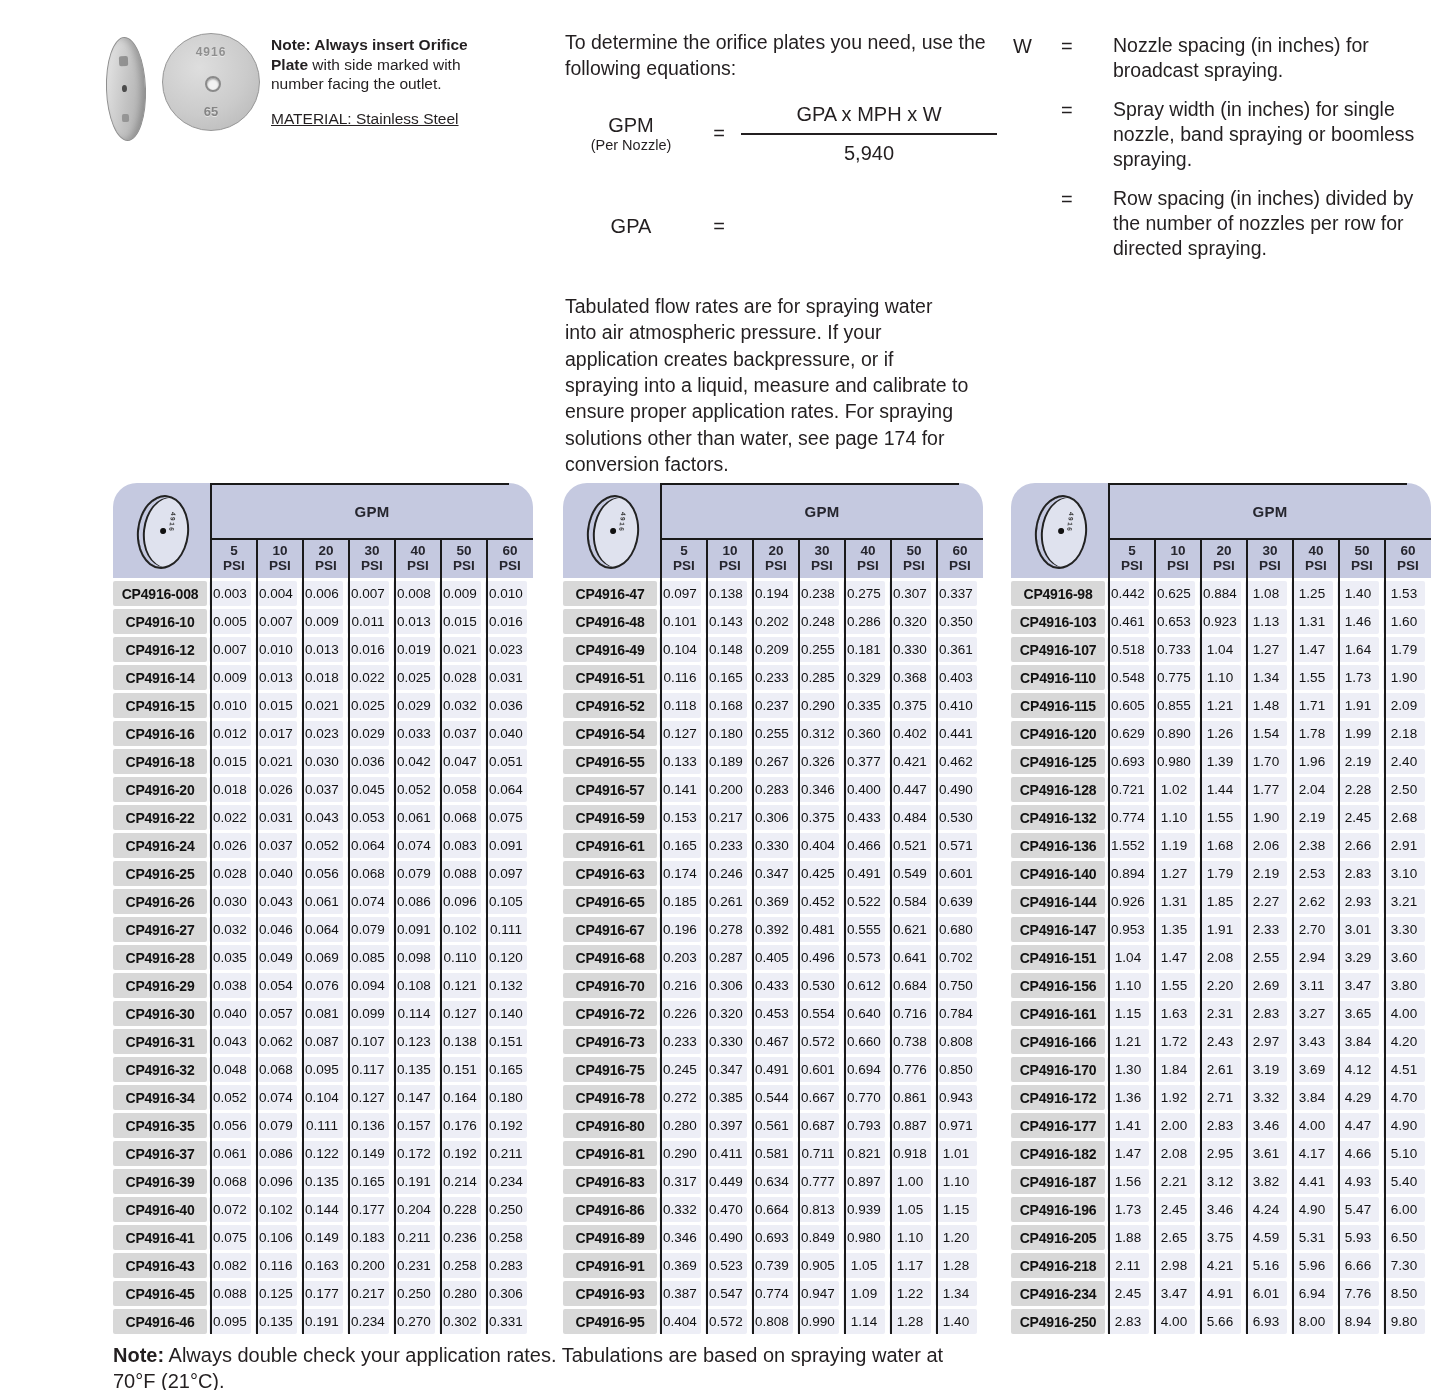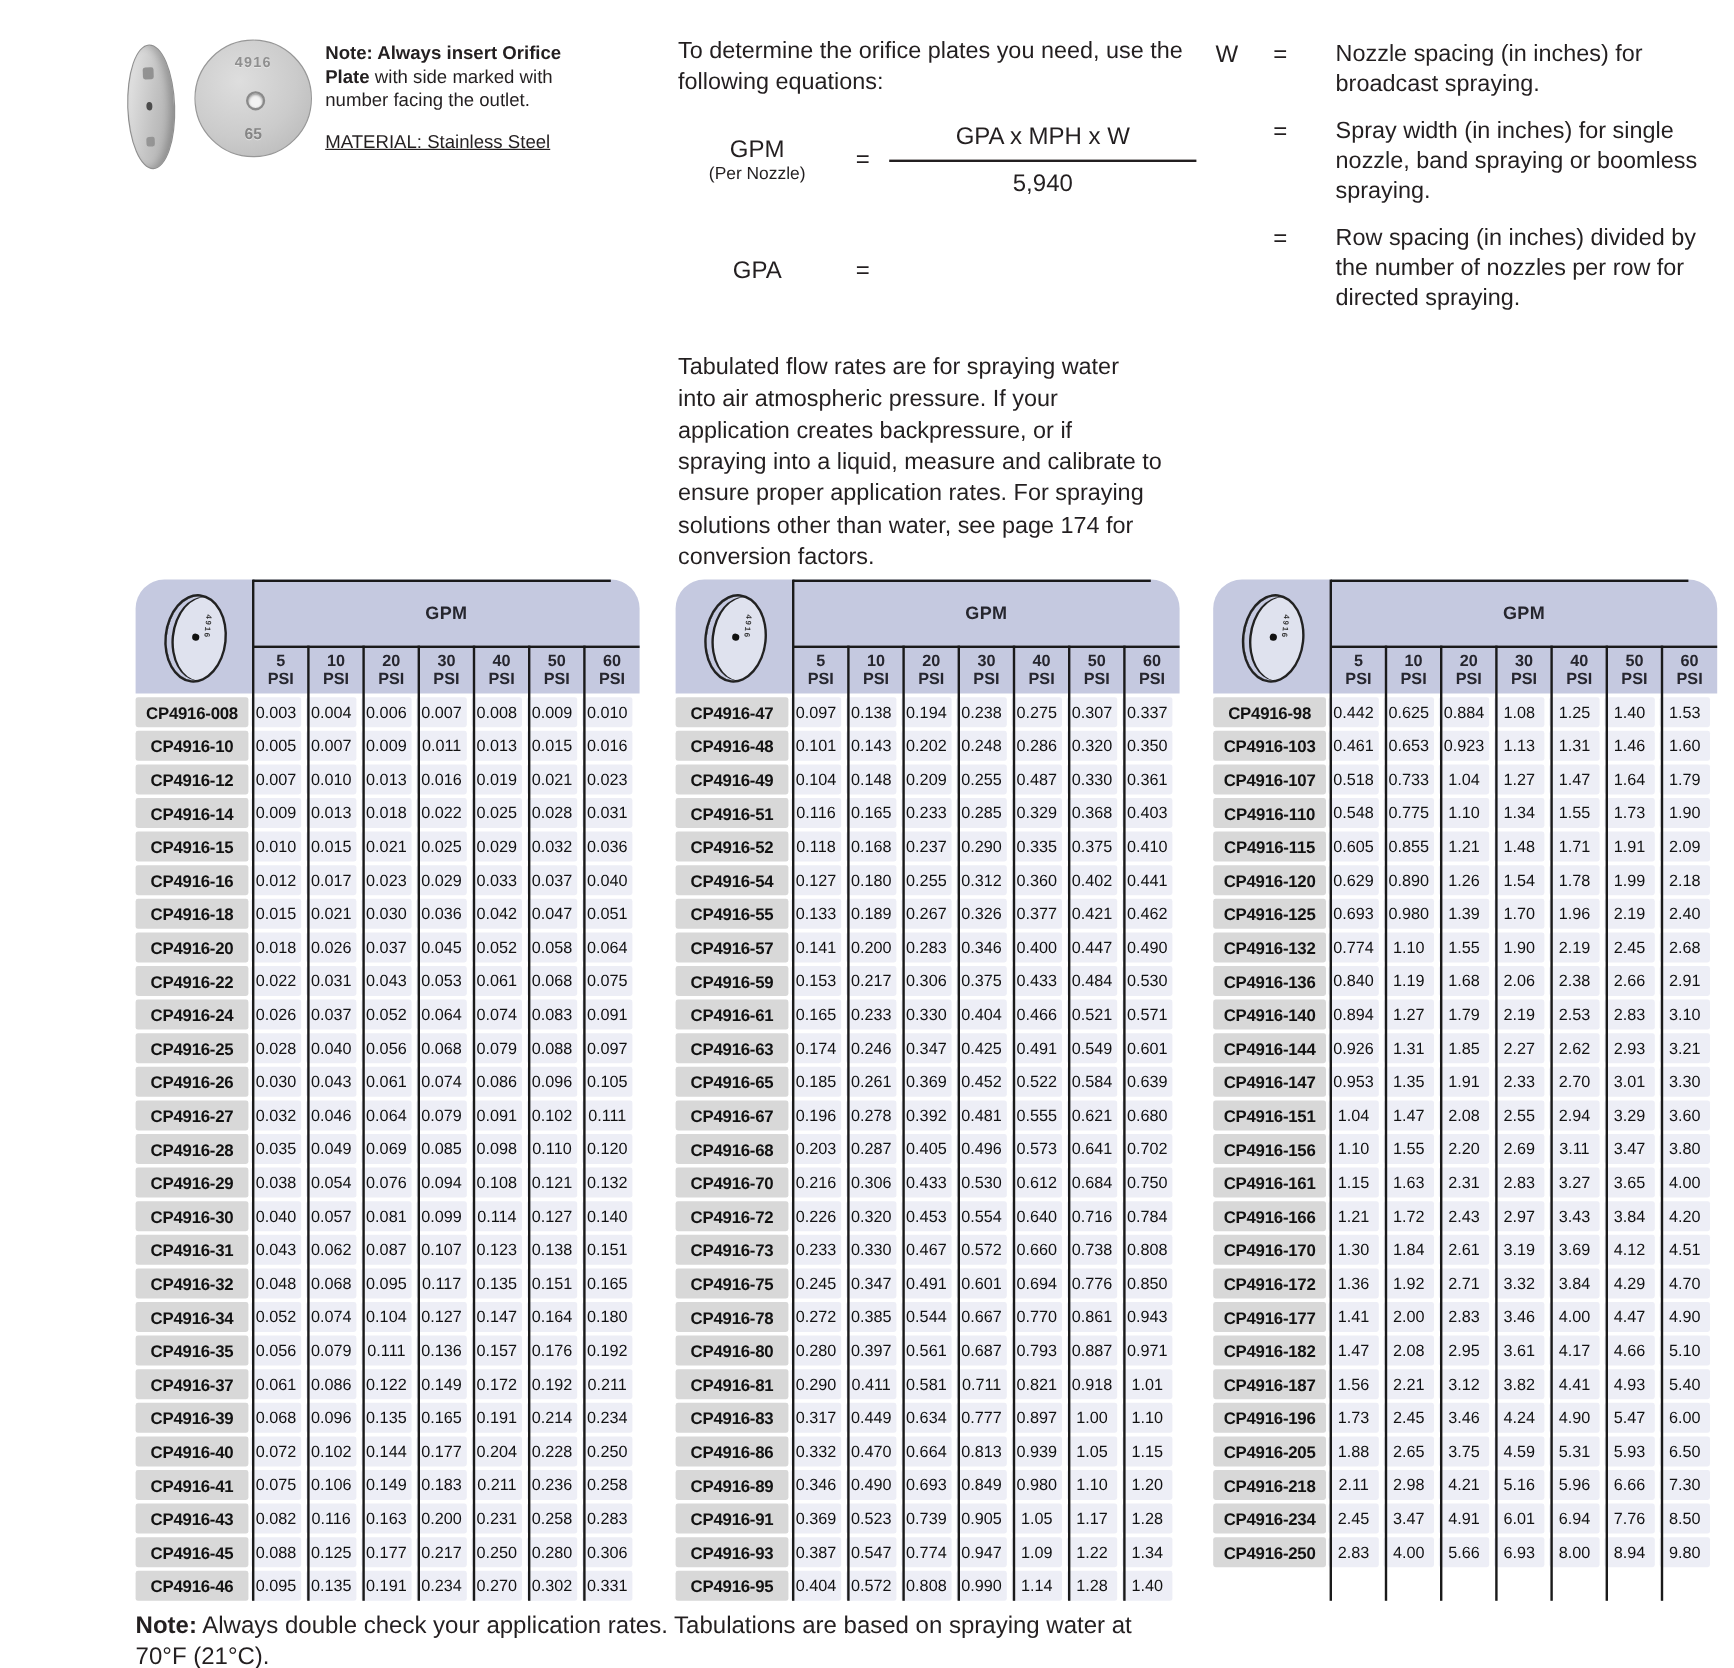--- a/index.html
+++ b/index.html
@@ -531,21 +531,21 @@
         <div class="ot-val">0.286</div>
         <div class="ot-val">0.320</div>
         <div class="ot-val">0.350</div>
       </div>
       <div class="ot-row">
         <div class="ot-part">CP4916-49</div>
         <div class="ot-val">0.104</div>
         <div class="ot-val">0.148</div>
         <div class="ot-val">0.209</div>
         <div class="ot-val">0.255</div>
-        <div class="ot-val">0.487</div>
+        <div class="ot-val">0.181</div>
         <div class="ot-val">0.330</div>
         <div class="ot-val">0.361</div>
       </div>
       <div class="ot-row">
         <div class="ot-part">CP4916-51</div>
         <div class="ot-val">0.116</div>
         <div class="ot-val">0.165</div>
         <div class="ot-val">0.233</div>
         <div class="ot-val">0.285</div>
         <div class="ot-val">0.329</div>
@@ -896,32 +896,42 @@
         <div class="ot-part">CP4916-125</div>
         <div class="ot-val">0.693</div>
         <div class="ot-val">0.980</div>
         <div class="ot-val">1.39</div>
         <div class="ot-val">1.70</div>
         <div class="ot-val">1.96</div>
         <div class="ot-val">2.19</div>
         <div class="ot-val">2.40</div>
       </div>
       <div class="ot-row">
+        <div class="ot-part">CP4916-128</div>
+        <div class="ot-val">0.721</div>
+        <div class="ot-val">1.02</div>
+        <div class="ot-val">1.44</div>
+        <div class="ot-val">1.77</div>
+        <div class="ot-val">2.04</div>
+        <div class="ot-val">2.28</div>
+        <div class="ot-val">2.50</div>
+      </div>
+      <div class="ot-row">
         <div class="ot-part">CP4916-132</div>
         <div class="ot-val">0.774</div>
         <div class="ot-val">1.10</div>
         <div class="ot-val">1.55</div>
         <div class="ot-val">1.90</div>
         <div class="ot-val">2.19</div>
         <div class="ot-val">2.45</div>
         <div class="ot-val">2.68</div>
       </div>
       <div class="ot-row">
         <div class="ot-part">CP4916-136</div>
-        <div class="ot-val">0.840</div>
+        <div class="ot-val">1.552</div>
         <div class="ot-val">1.19</div>
         <div class="ot-val">1.68</div>
         <div class="ot-val">2.06</div>
         <div class="ot-val">2.38</div>
         <div class="ot-val">2.66</div>
         <div class="ot-val">2.91</div>
       </div>
       <div class="ot-row">
         <div class="ot-part">CP4916-140</div>
         <div class="ot-val">0.894</div>

